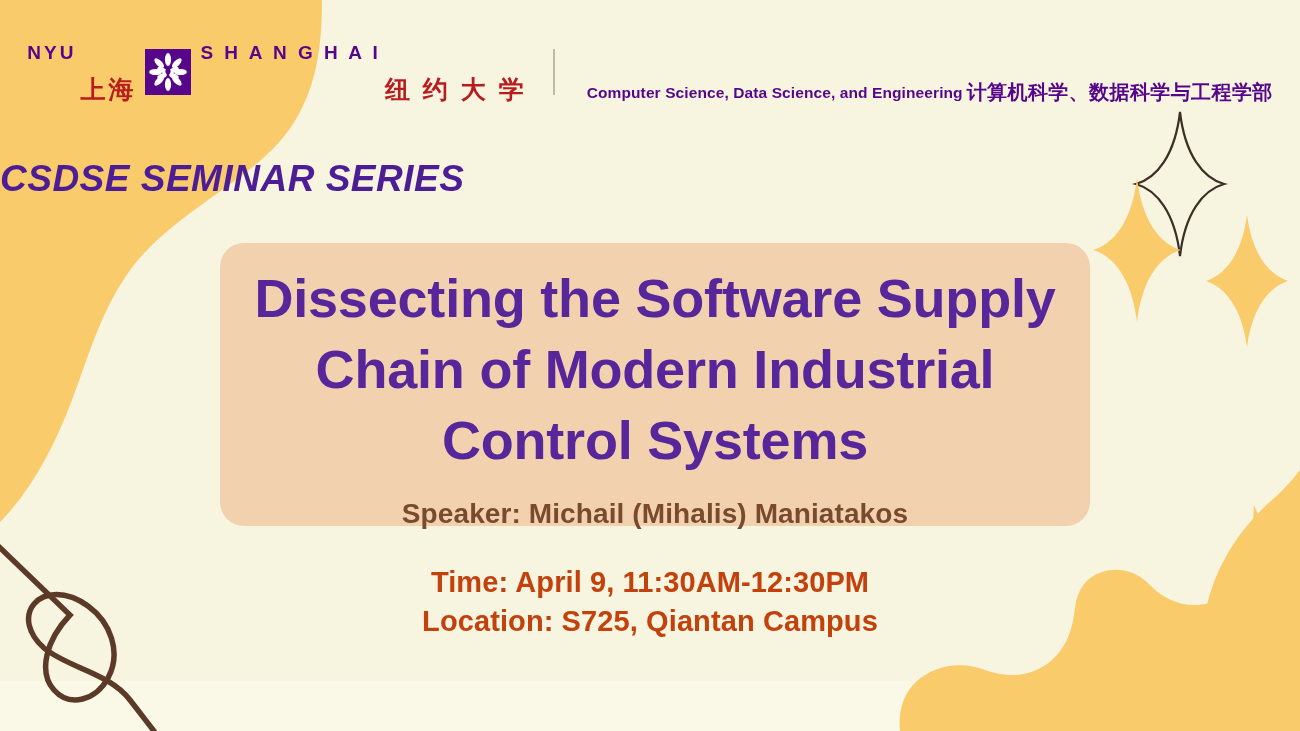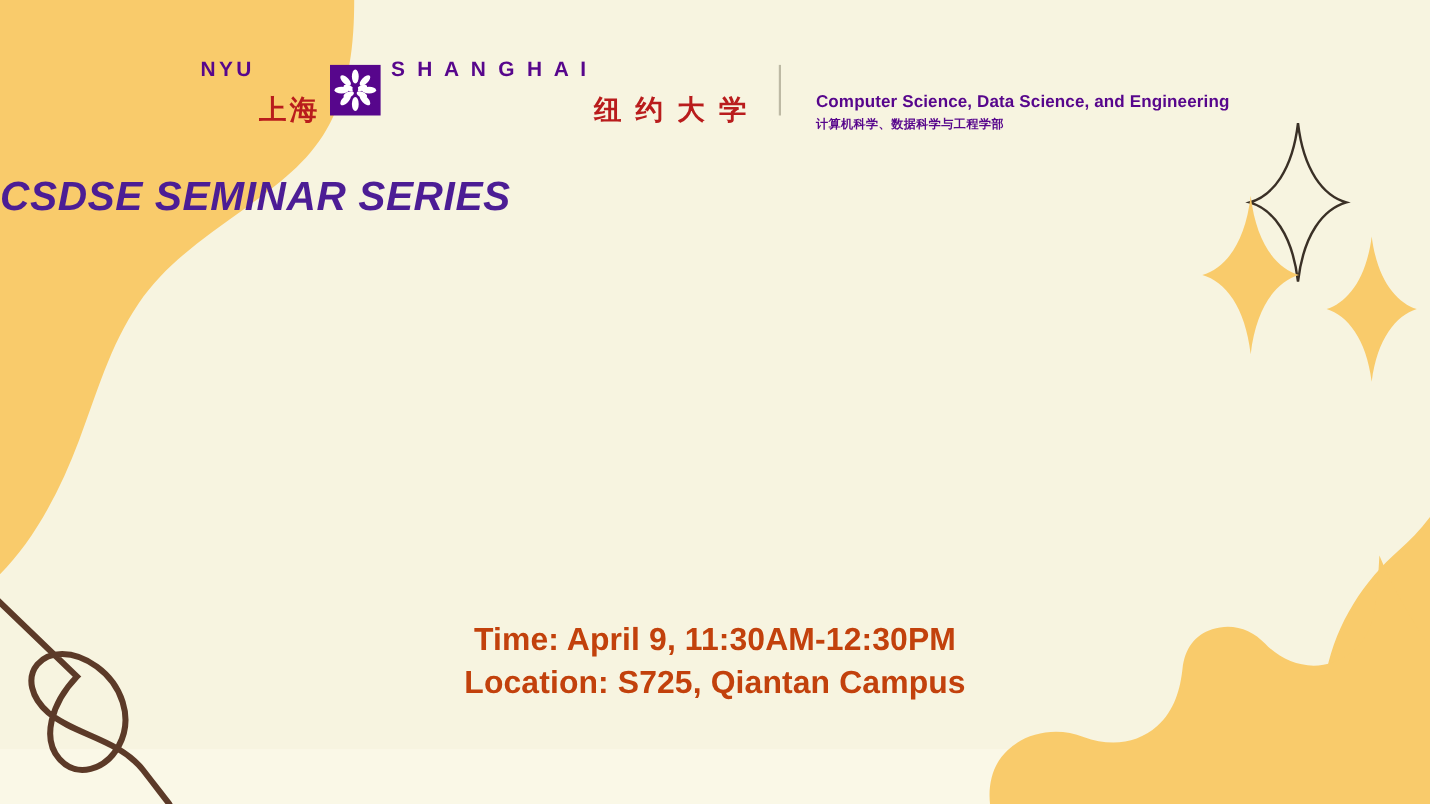--- a/index.html
+++ b/index.html
@@ -66,34 +66,34 @@
     flex: 0 0 auto;
   }
   .divider-rule {
     width: 2px;
     height: 46px;
     background: #bdb9a4;
     margin: 0 18px 0 12px;
   }
   .dept {
     display: flex;
-    flex-direction: column;
+    flex-direction: row;
     justify-content: flex-start;
     gap: 4px;
     margin-top: 42px;
   }
   .dept-en {
     font-size: 15.5px;
     font-weight: bold;
     color: #57068C;
     letter-spacing: 0.1px;
     line-height: 17px;
   }
   .dept-cn {
-    font-size: 11px;
+    font-size: 20px;
     font-weight: bold;
     color: #57068C;
     letter-spacing: 0.4px;
     line-height: 17px;
   }
 
   
   .series-kicker {
     position: absolute;
     top: 158px;
@@ -254,19 +254,23 @@
 
       <div class="dept">
         <span class="dept-en">Computer Science, Data Science, and Engineering</span>
         <span class="dept-cn">计算机科学、数据科学与工程学部</span>
       </div>
     </div>
   </div>
 
   <div class="series-kicker">CSDSE SEMINAR SERIES</div>
 
+  <div class="title-card">
+    <div class="talk-title">Dissecting the Software Supply Chain of Modern Industrial Control Systems</div>
+    <div class="speaker">Speaker: Michail (Mihalis) Maniatakos</div>
+  </div>
 
   <div class="details">
     <div class="detail-line">Time: April 9, 11:30AM-12:30PM</div>
     <div class="detail-line">Location: S725, Qiantan Campus</div>
   </div>
 
 </div>
 
 </body></html>

